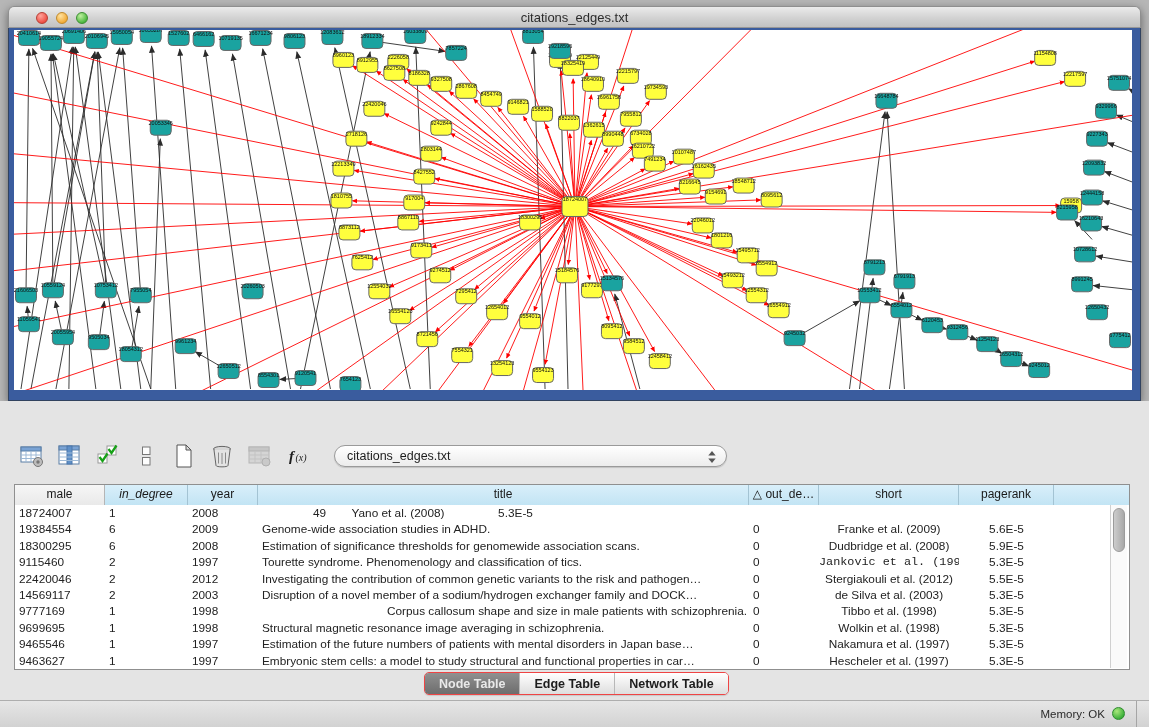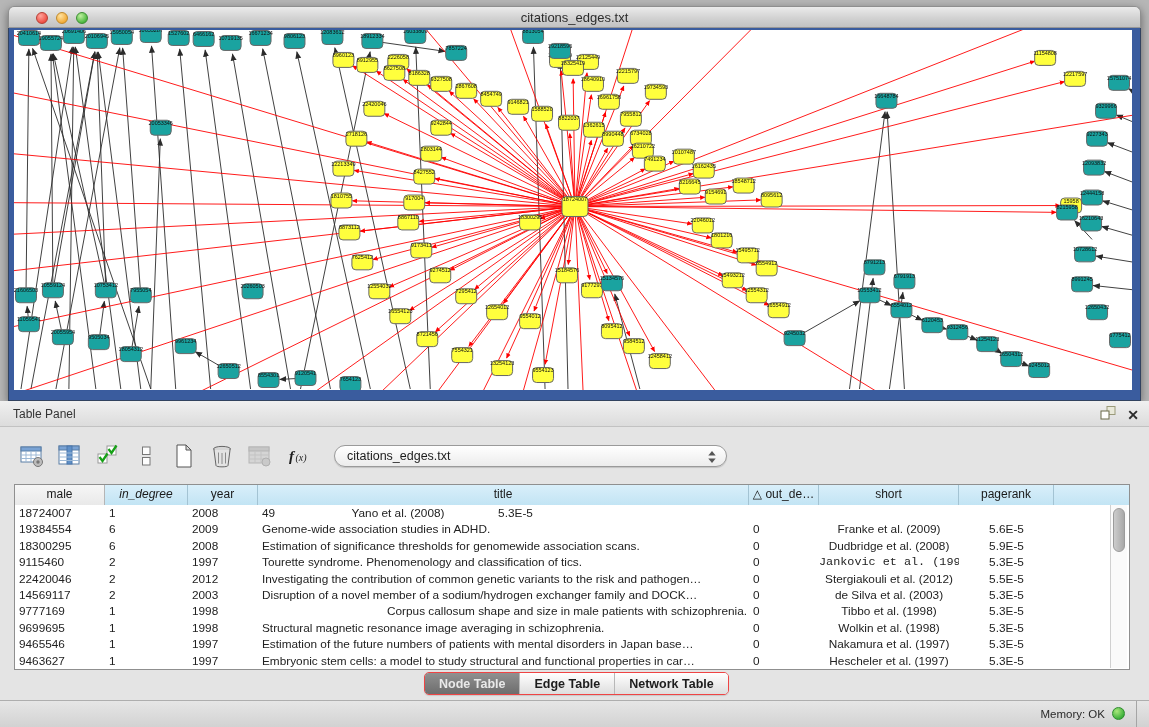--- a/index.html
+++ b/index.html
@@ -501,32 +501,20 @@
             <text x="875" y="265" text-anchor="middle" class="nlabel">8791213</text>
             <rect x="894.5" y="274.5" width="21" height="15" rx="4" fill="#1aa3a0" stroke="#666666" stroke-width="1"></rect>
             <text x="905" y="279" text-anchor="middle" class="nlabel">6791913</text>
           </g>
       </svg>
     </div>
   </div>
 </div>
 
 <div class="table-panel">
-  <div class="panel-header">
-    <span class="panel-title">Table Panel</span>
-    <span class="ph-icons">
-      <span>
-        <svg width="18" height="16">
-            <rect x="8" y="1.5" width="8" height="8" fill="#e9e9da" stroke="#9a9a7a"></rect>
-            <rect x="2" y="6" width="8" height="8" fill="#ffffff" stroke="#6b6b4b"></rect>
-          </svg>
-      </span>
-      <span class="close-x">✕</span>
-    </span>
-  </div>
 
   <div class="toolbar">
     <button class="tbtn">
       <svg width="26" height="26">
           <rect x="2" y="4" width="20" height="15" fill="#fff" stroke="#5b7fa6"></rect>
           <rect x="2" y="4" width="20" height="4" fill="#7aa3d4" stroke="#5b7fa6"></rect>
           <path d="M7 8 V19 M12 8 V19 M17 8 V19 M2 12 H22 M2 15.5 H22" stroke="#9db9d6" fill="none"></path>
           <circle cx="19" cy="19" r="4.5" fill="#bdbdbd" stroke="#777"></circle>
           <circle cx="19" cy="19" r="1.7" fill="#777"></circle>
         </svg>
@@ -600,21 +588,21 @@
         <div class="hc" style="width: 70px;">△ out_de…</div>
         <div class="hc" style="width: 140px;">short</div>
         <div class="hc" style="width: 95px;">pagerank</div>
         <div class="hc fill"></div>
       </div>
     <div class="tbody" id="tbody">
         <div class="trow">
           <div class="tc" style="width: 90px;">18724007</div>
           <div class="tc" style="width: 83px;">1</div>
           <div class="tc" style="width: 70px;">2008</div>
-          <div class="tc" style="width: 70px;">49</div>
+          <div class="tc" style="width: 70px; text-align: right;">49</div>
           <div class="tc center" style="width: 140px;">Yano et al. (2008)</div>
           <div class="tc center" style="width: 95px;">5.3E-5</div>
         </div>
         <div class="trow">
           <div class="tc" style="width: 90px;">19384554</div>
           <div class="tc" style="width: 83px;">6</div>
           <div class="tc" style="width: 70px;">2009</div>
           <div class="tc" style="width: 491px;">Genome-wide association studies in ADHD.</div>
           <div class="tc" style="width: 70px;">0</div>
           <div class="tc center" style="width: 140px;">Franke et al. (2009)</div>

